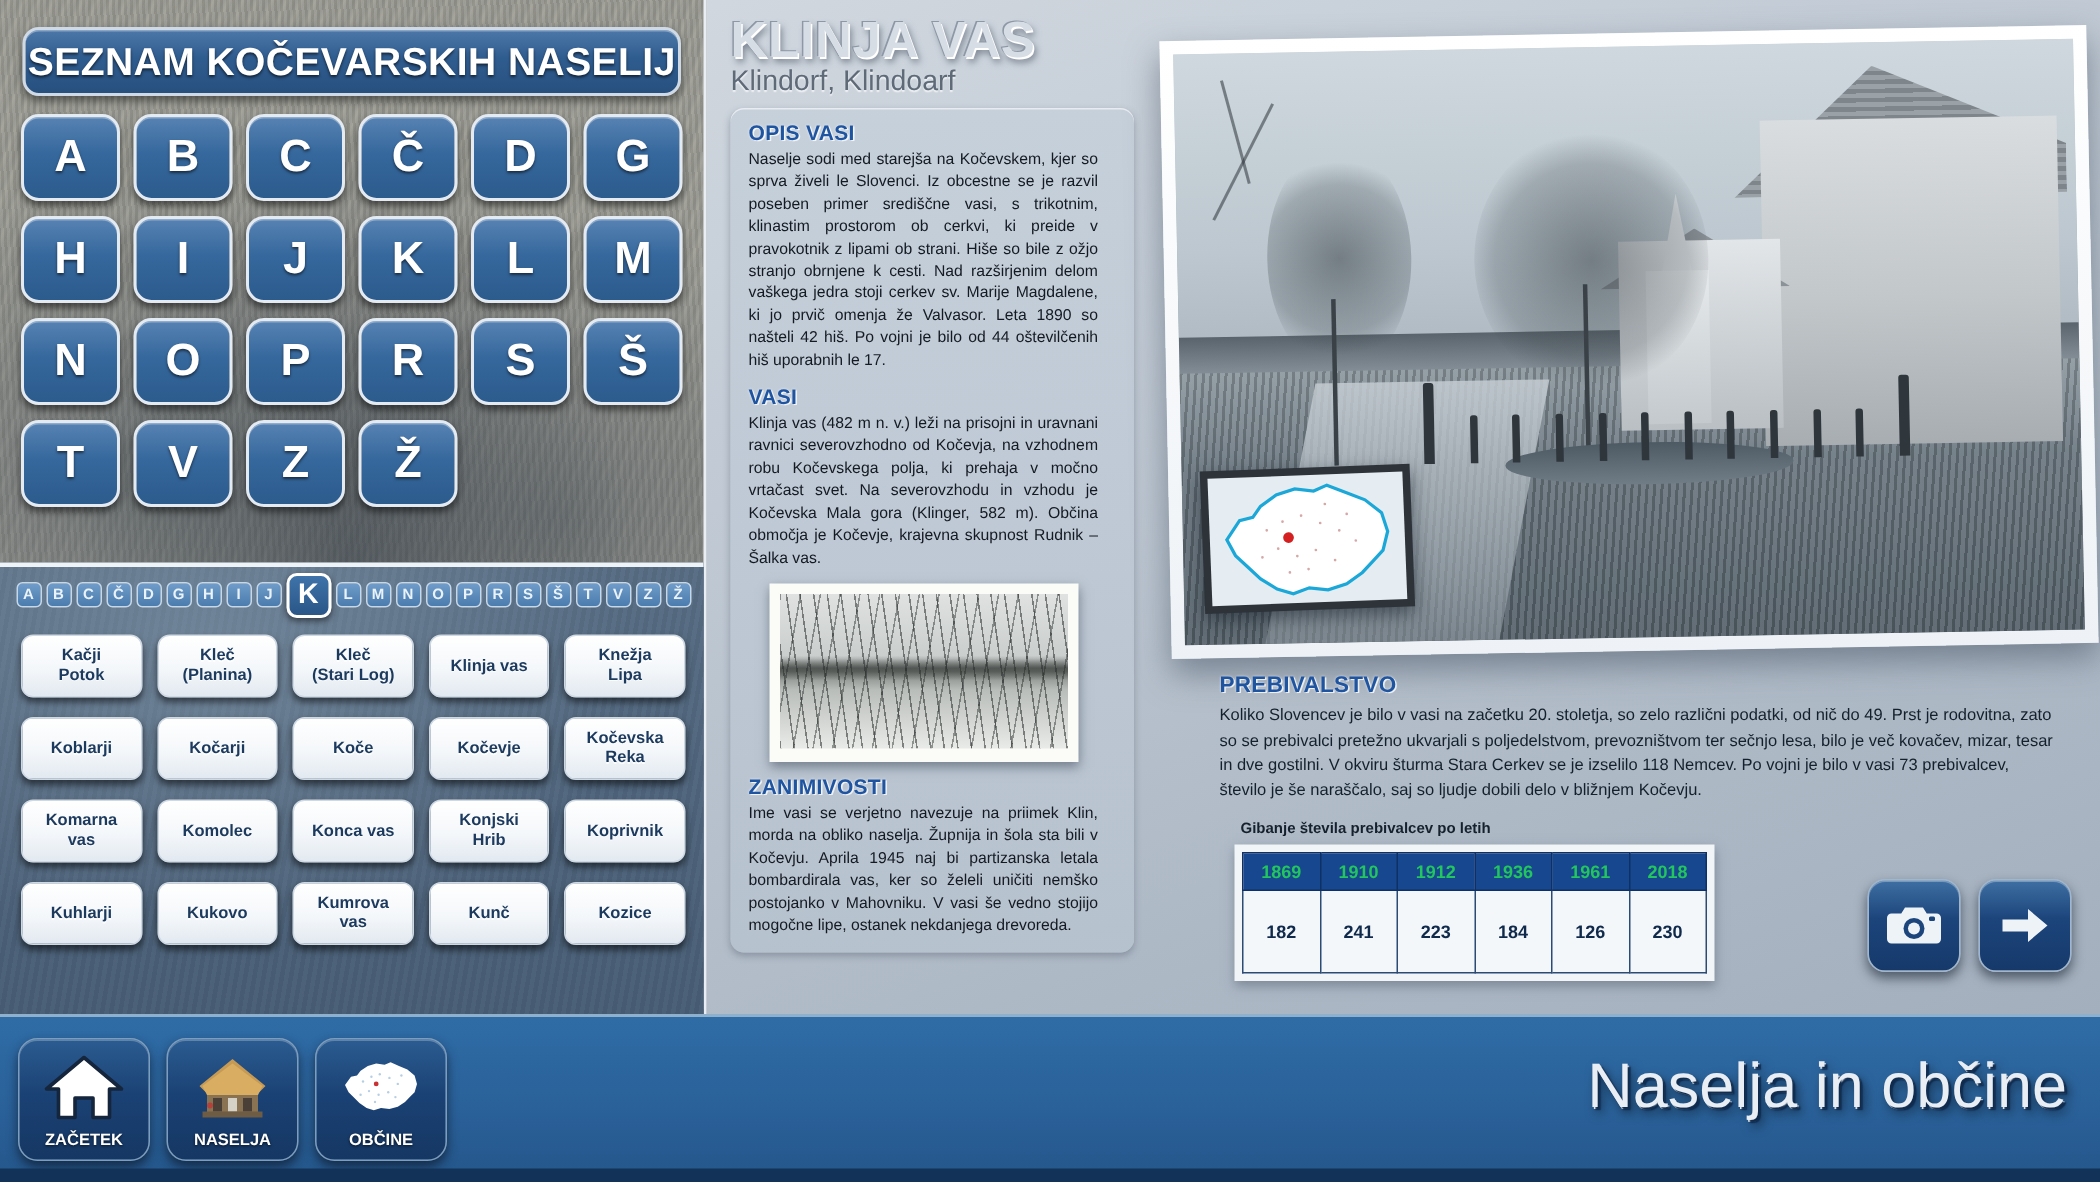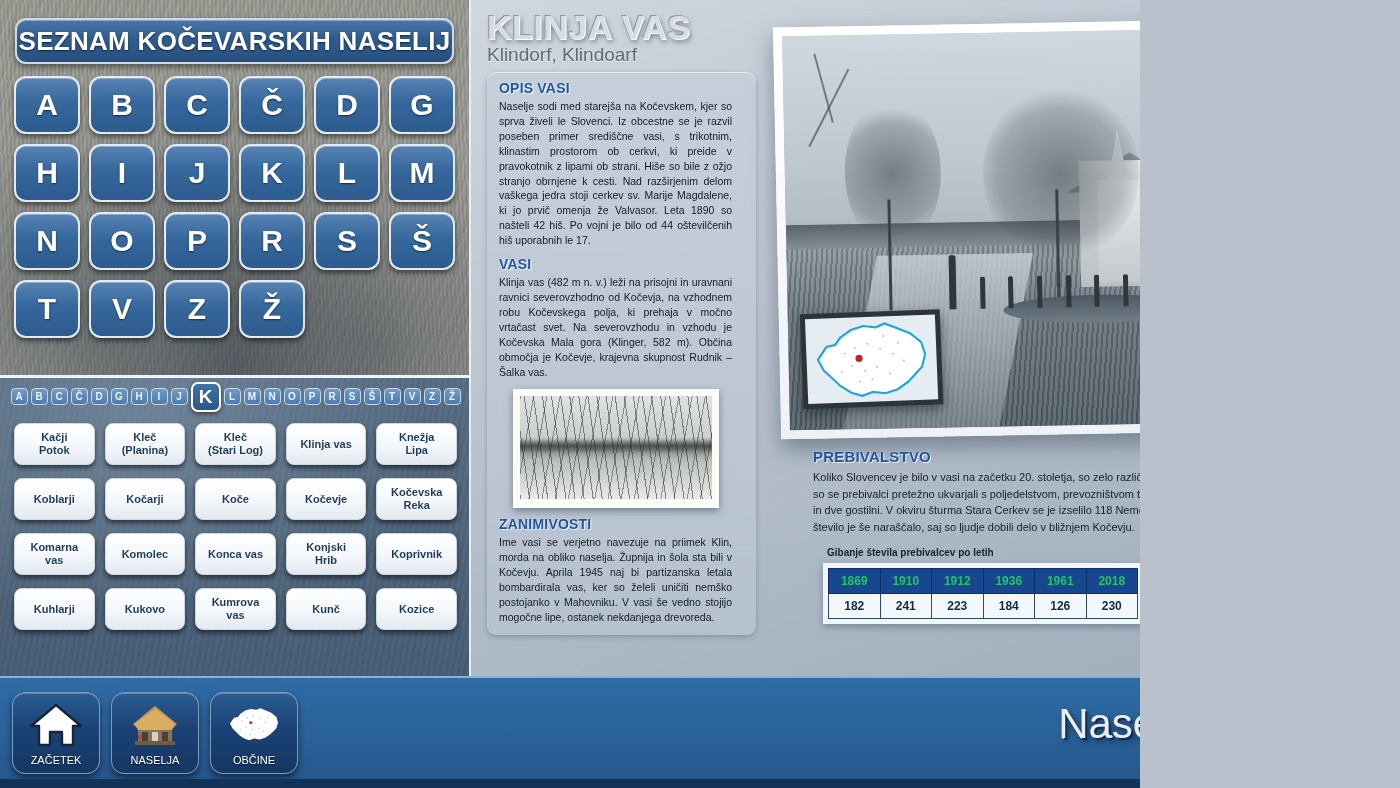--- a/index.html
+++ b/index.html
@@ -2,21 +2,21 @@
 <html><head>
 <meta charset="utf-8">
 <style>
   * { box-sizing: border-box; margin: 0; padding: 0; }
   html, body {
     width: 1400px; height: 788px; overflow: hidden;
     font-family: "Liberation Sans", sans-serif;
     background: #b9c2cc;
   }
   #app {
-    position: relative; width: 1140px; height: 788px;
+    position: relative; width: 1400px; height: 788px;
     background:
       linear-gradient(160deg, #d9dee4 0%, #c3ccd6 35%, #aeb9c6 70%, #9fabba 100%);
     overflow: hidden;
   }
 
   
   #left-panel {
     position: absolute; left: 0; top: 0; width: 471px; height: 676px;
     background:
       linear-gradient(rgba(150,150,143,0.30), rgba(150,150,143,0.30)),
@@ -244,21 +244,21 @@
     margin-left:10px; width:320px; background:#f2f5f8; padding:5px;
     box-shadow:0 3px 7px rgba(80,92,108,0.5);
   }
   #pop-table{ border-collapse:collapse; width:100%; }
   #pop-table th{
     background:#17488f; color:#22c55e; font-size:12px; font-weight:bold;
     border:1px solid #0f3064; padding:5px 0; text-align:center;
   }
   #pop-table td{
     background:#f4f7fa; color:#102a4c; font-size:12px; font-weight:bold;
-    border:1px solid #2b4a74; padding:5px 0; text-align:center;
+    border:1px solid #2b4a74; padding:20px 0; text-align:center;
   }
 
   .sq-btn {
     position:absolute; width:62px; height:62px; border-radius:12px;
     background: linear-gradient(180deg, #3e6fa3 0%, #1c457c 42%, #16396a 100%);
     border:1px solid #9fb6cd;
     box-shadow:0 4px 8px rgba(20,30,45,0.6), inset 0 1px 0 rgba(255,255,255,0.3);
     display:flex;align-items:center;justify-content:center;cursor:pointer;
   }
   #camera-btn{ left:474px; top:586px; }
@@ -276,21 +276,21 @@
   }
   .nav-btn{
     position:absolute;top:14px;width:88px;height:82px;border-radius:13px;
     background: linear-gradient(180deg,#2b5c91 0%,#1b4275 45%,#153763 100%);
     border:1px solid #7e9cbb;
     box-shadow:0 4px 7px rgba(10,20,35,0.65), inset 0 1px 0 rgba(255,255,255,0.25);
     display:flex;flex-direction:column;align-items:center;justify-content:flex-start;
     padding-top:9px;cursor:pointer;
   }
   .nav-btn .lbl{
-    position:absolute;bottom:7px;color:#fff;font-size:11px;font-weight:normal;
+    position:absolute;bottom:7px;color:#fff;font-size:11px;font-weight:bold;
     text-shadow:0 1px 2px rgba(0,0,0,0.7);
   }
   #nav-zacetek{left:12px;} #nav-naselja{left:111px;} #nav-obcine{left:210px;}
   #footer-title{
     position:absolute;right:22px;top:22px;
     font-size:42px;color:#e9eef4;
     text-shadow: 2px 2px 1px #0e2a4d, 1px 1px 0 #ffffff, 3px 4px 7px rgba(0,0,0,0.55);
   }
   .icon-svg{display:block;}
 </style>

